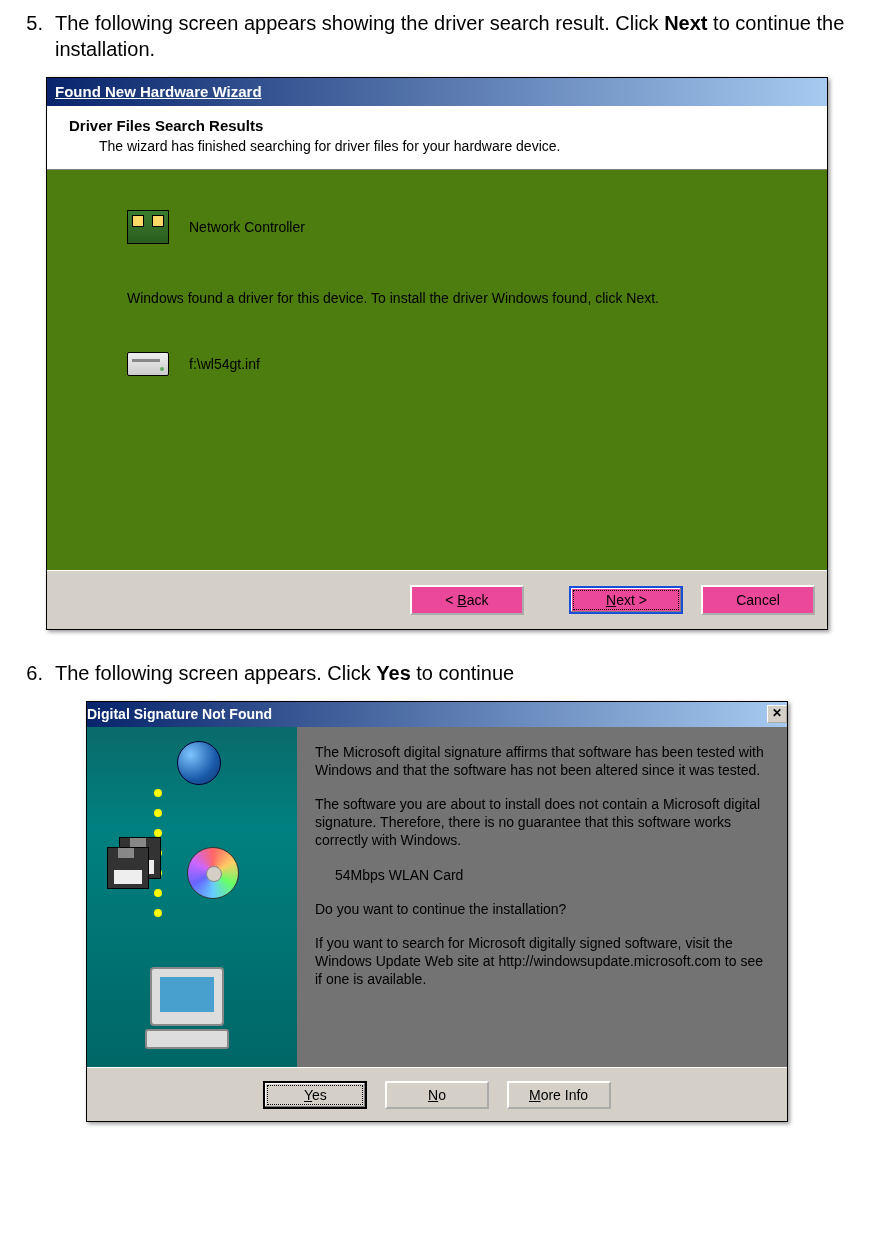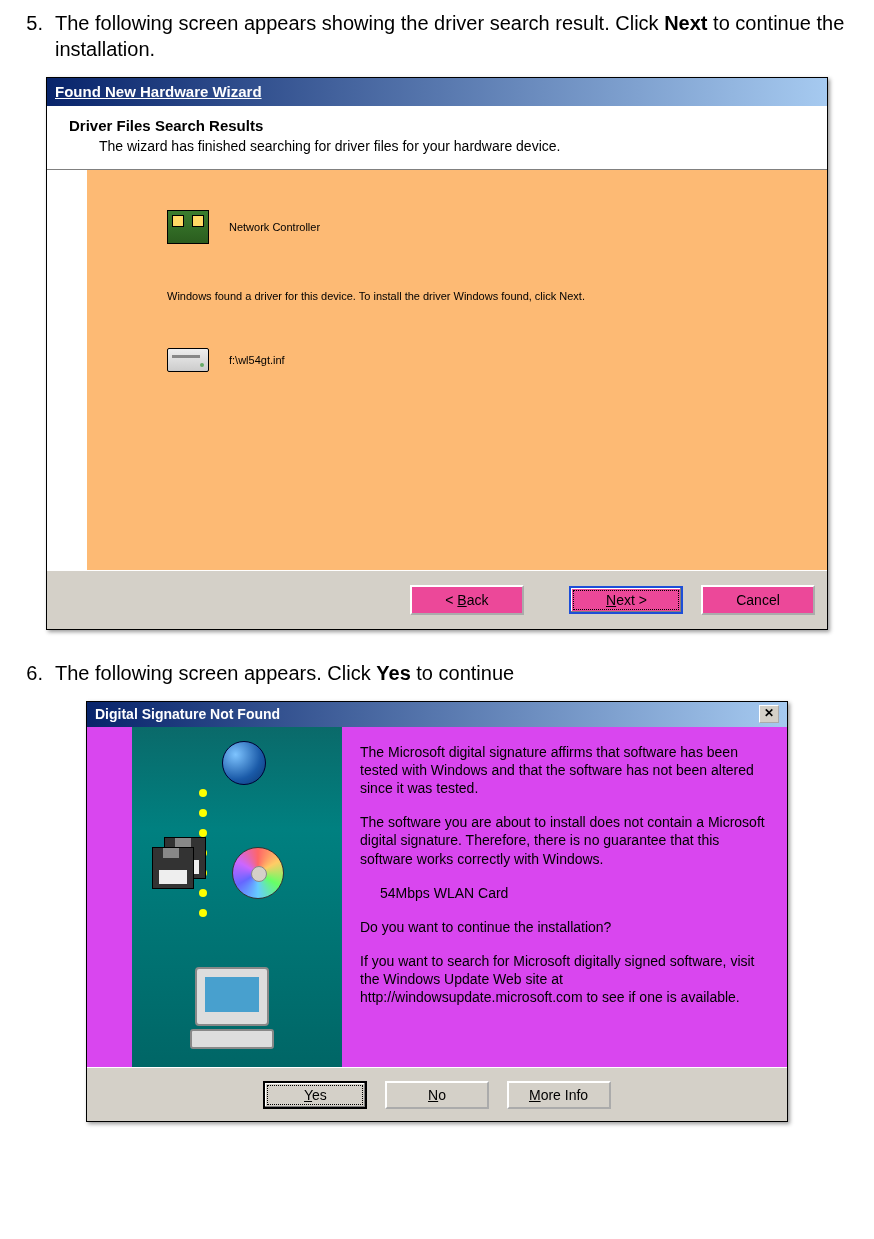--- a/index.html
+++ b/index.html
@@ -48,26 +48,25 @@
   .header-title {
     font-weight: bold;
     font-size: 15px;
     margin-bottom: 2px;
   }
   .header-sub {
     font-size: 14px;
     margin-left: 30px;
   }
   .content-area {
-    background: #fdba74;
+    background: #4d7c0f;
     padding: 40px 40px 60px 80px;
     font-family: Tahoma, sans-serif;
-    font-size: 11px;
+    font-size: 14px;
     min-height: 300px;
-    margin-left: 40px;
   }
   .row { display: flex; align-items: center; margin-bottom: 45px; }
   .icon-net {
     width: 40px; height: 32px; margin-right: 20px;
     background: linear-gradient(#3a7d2e,#2a5d1e);
     border: 1px solid #000;
     position: relative;
   }
   .icon-net::before {
     content:''; position:absolute; left:4px; top:4px; width:10px; height:10px;
@@ -126,38 +125,37 @@
     width: 700px;
     border: 1px solid #000;
     box-shadow: 2px 2px 4px rgba(0,0,0,0.4);
     font-family: Tahoma, sans-serif;
   }
   .titlebar2 {
     background: linear-gradient(to right, #08246b, #a6caf0);
     color:#fff;
     font-weight:bold;
     font-size:14px;
-    padding:3px 8px;
+    padding:3px 0;
     display:flex;
     justify-content:space-between;
     align-items:center;
   }
   .closebox {
     width:18px; height:16px;
     background:#d4d0c8;
     border:1px outset #fff;
     font-size:12px; line-height:14px;
     text-align:center; color:#000;
     font-family: Arial;
     cursor:pointer;
   }
   .d2-body {
     display:flex;
-    background:#d946ef;
-    padding-left:45px;
+    background:#737373;
   }
   .d2-side {
     width: 210px;
     background: linear-gradient(#0a6a6a,#008080 30%,#006666);
     position:relative;
     min-height: 340px;
     overflow:hidden;
   }
   .globe {
     position:absolute; top:14px; left:90px;

